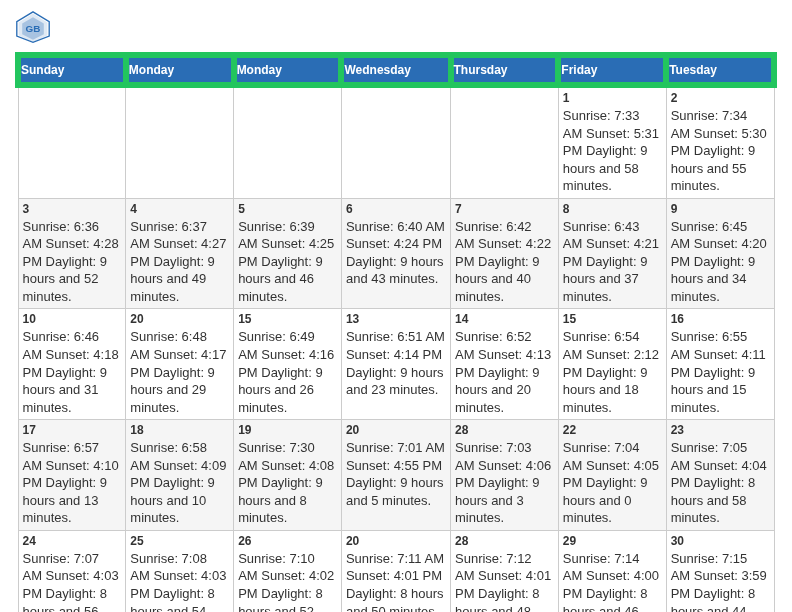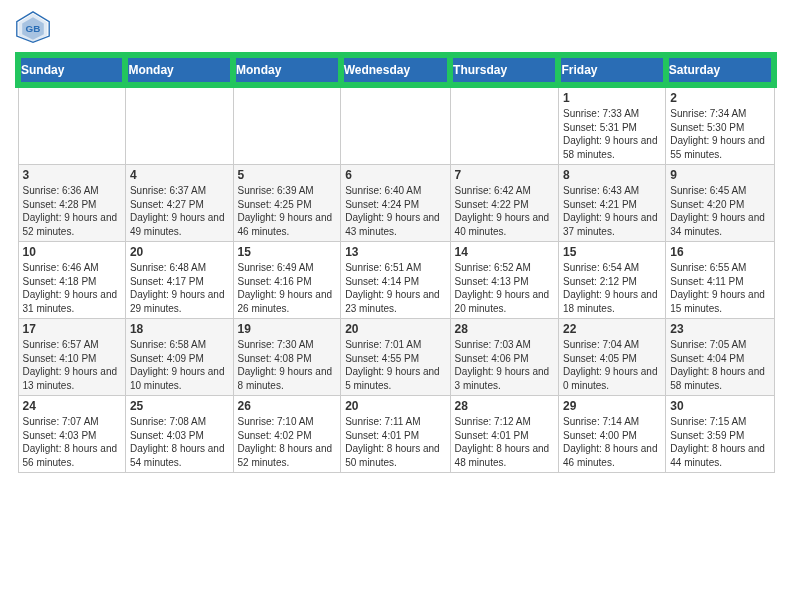--- a/index.html
+++ b/index.html
@@ -77,21 +77,21 @@
     .calendar tr:nth-child(odd) td {
       background: #fff;
     }
     .day-num {
       font-size: 12px;
       font-weight: bold;
       margin-bottom: 2px;
       display: block;
     }
     .day-info {
-      font-size: 10px;
+      font-size: 13px;
       line-height: 1.35;
       color: #333;
     }
     .empty-cell {
       background: #fff;
     }
   </style>
 </head>
 <body>
 
@@ -117,21 +117,21 @@
 
   <table class="calendar">
     <thead>
       <tr>
       <th>Sunday</th>
           <th>Monday</th>
           <th>Monday</th>
           <th>Wednesday</th>
           <th>Thursday</th>
           <th>Friday</th>
-          <th>Saturday</th>
+          <th>Tuesday</th>
         </tr>
     </thead>
     <tbody id="calendar-body">
     <tr>
           <td class="empty-cell"></td>
           <td class="empty-cell"></td>
           <td class="empty-cell"></td>
           <td class="empty-cell"></td>
           <td class="empty-cell"></td>
           <td>

